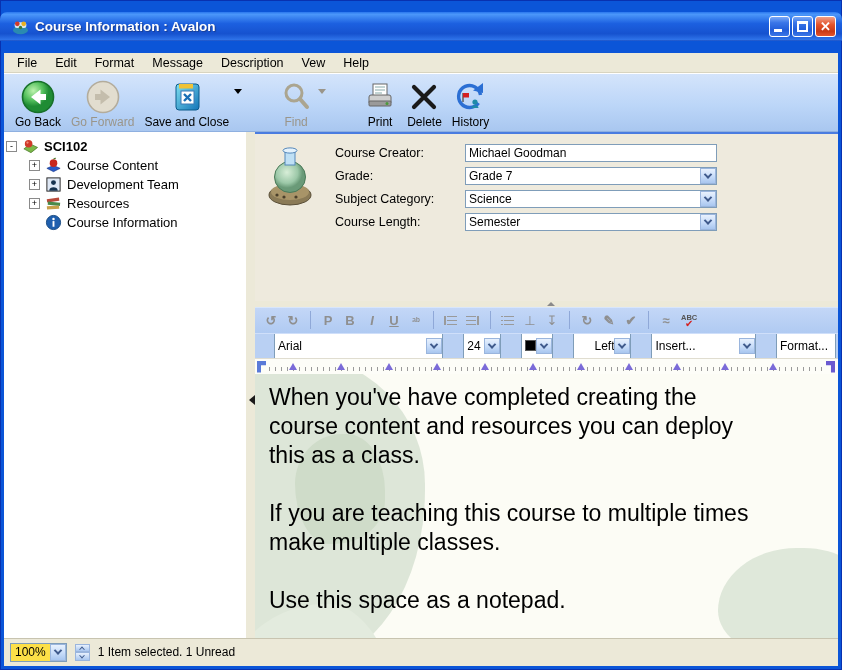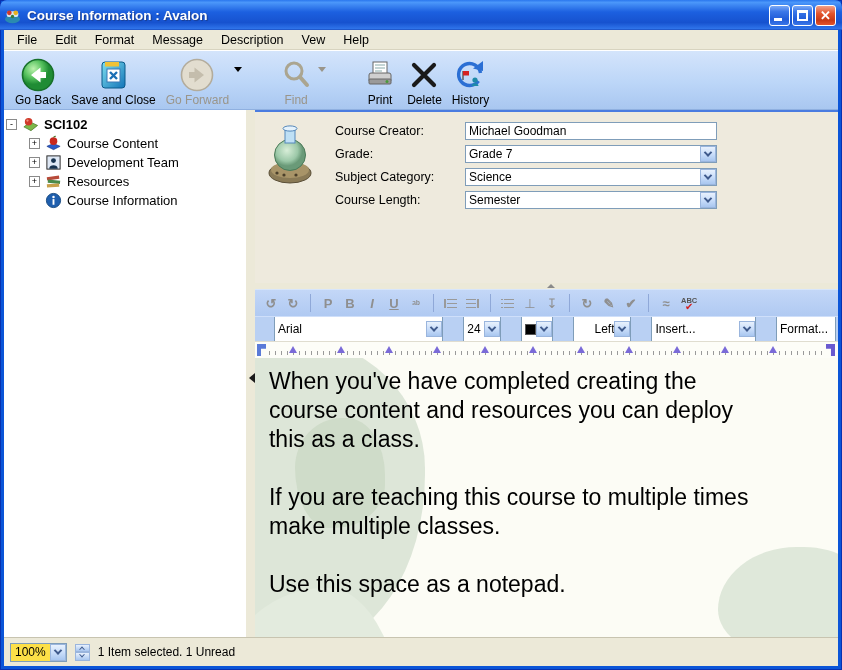--- a/index.html
+++ b/index.html
@@ -9,21 +9,21 @@
   .window {
     width:842px; height:670px;
     background:#0b55d8;
     padding:0 4px 4px 4px;
     box-shadow: inset 0 0 0 1px #0831b0;
     display:flex; flex-direction:column;
   }
 
   
   .titlebar {
-    height:30px; margin:0 -4px; padding:0 6px 0 4px;
+    height:30px; margin:12px -4px; padding:0 6px 0 12px;
     background:linear-gradient(180deg,#2a77ee 0%,#4b97fa 8%,#1c60e0 40%,#1652cf 75%,#2f74ea 96%,#1747b8 100%);
     display:flex; align-items:center; gap:6px;
     border-radius:7px 7px 0 0;
   }
   .titlebar .app-icon { width:17px; height:17px; flex:0 0 auto; }
   .title-text {
     color:#fff; font-weight:bold; font-size:13.5px;
     text-shadow:1px 1px 1px #1a3c8c; flex:1 1 auto;
     white-space:nowrap; overflow:hidden;
   }
@@ -232,45 +232,45 @@
                 <stop offset="60%" stop-color="#57c25f"></stop>
                 <stop offset="100%" stop-color="#1f8c34"></stop>
               </radialGradient>
             </defs>
           <circle cx="17" cy="17" r="15.5" fill="url(#gb)" stroke="#17702a" stroke-width="1.6"></circle>
           <path d="M19.5 9.5 L10 17 L19.5 24.5 L19.5 20 L25 20 L25 14 L19.5 14 Z" fill="#fff"></path>
         </svg>
       </span>
       <span class="tlabel">Go Back</span>
     </div>
+    <div class="tbtn disabled">
+      <span class="ticon">
+        <svg width="34" height="34" viewBox="0 0 34 34">
+          <circle cx="17" cy="17" r="15.5" fill="#e2ddcf" stroke="#b3ac9c" stroke-width="1.6"></circle>
+          <path d="M14.5 9.5 L24 17 L14.5 24.5 L14.5 20 L9 20 L9 14 L14.5 14 Z" fill="#c4bdac"></path>
+        </svg>
+      </span>
+      <span class="tlabel">Go Forward</span>
+    </div>
     <div class="tbtn">
       <span class="ticon">
         <svg width="32" height="32" viewBox="0 0 32 32">
           <defs>
               <linearGradient id="sc" x1="0" y1="0" x2="1" y2="1">
                 <stop offset="0%" stop-color="#7fe0ef"></stop>
                 <stop offset="100%" stop-color="#1374b8"></stop>
               </linearGradient>
             </defs>
           <rect x="5" y="3" width="23" height="26" rx="3" fill="url(#sc)" stroke="#0a5a8a"></rect>
           <rect x="8" y="3" width="14" height="4.5" fill="#f0c235"></rect>
           <rect x="10" y="10" width="13" height="13" fill="#fff" stroke="#3a78b5"></rect>
           <path d="M13 13 L20 20 M20 13 L13 20" stroke="#1b6fb5" stroke-width="2.4"></path>
         </svg>
       </span>
       <span class="tlabel">Save and Close</span>
-    </div>
-    <div class="tbtn disabled">
-      <span class="ticon">
-        <svg width="34" height="34" viewBox="0 0 34 34">
-          <circle cx="17" cy="17" r="15.5" fill="#e2ddcf" stroke="#b3ac9c" stroke-width="1.6"></circle>
-          <path d="M14.5 9.5 L24 17 L14.5 24.5 L14.5 20 L9 20 L9 14 L14.5 14 Z" fill="#c4bdac"></path>
-        </svg>
-      </span>
-      <span class="tlabel">Go Forward</span>
     </div>
     <div class="tcaret"></div>
     <div class="tgap"></div>
     <div class="tbtn disabled">
       <span class="ticon">
         <svg width="32" height="32" viewBox="0 0 32 32">
           <circle cx="14" cy="12" r="8" fill="none" stroke="#aba590" stroke-width="3"></circle>
           <line x1="20" y1="18" x2="27" y2="26" stroke="#aba590" stroke-width="4" stroke-linecap="round"></line>
         </svg>
       </span>

